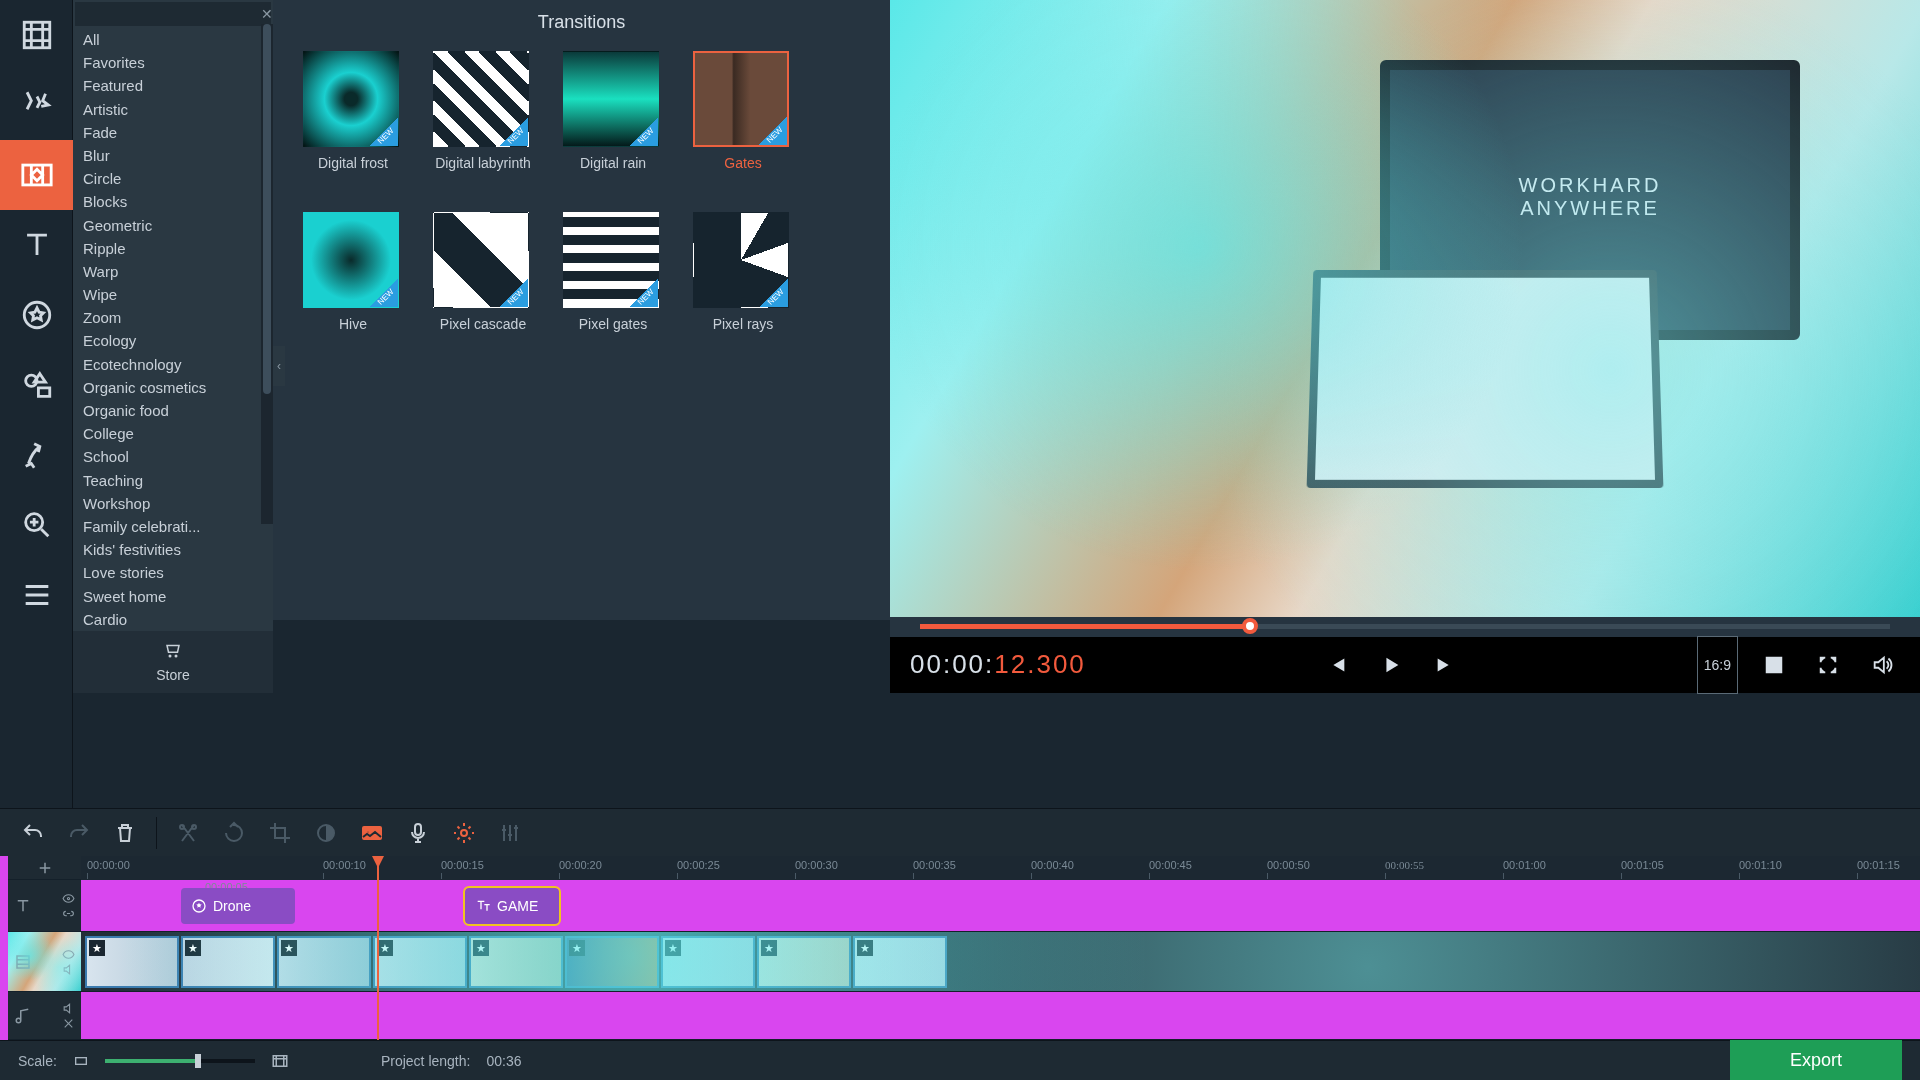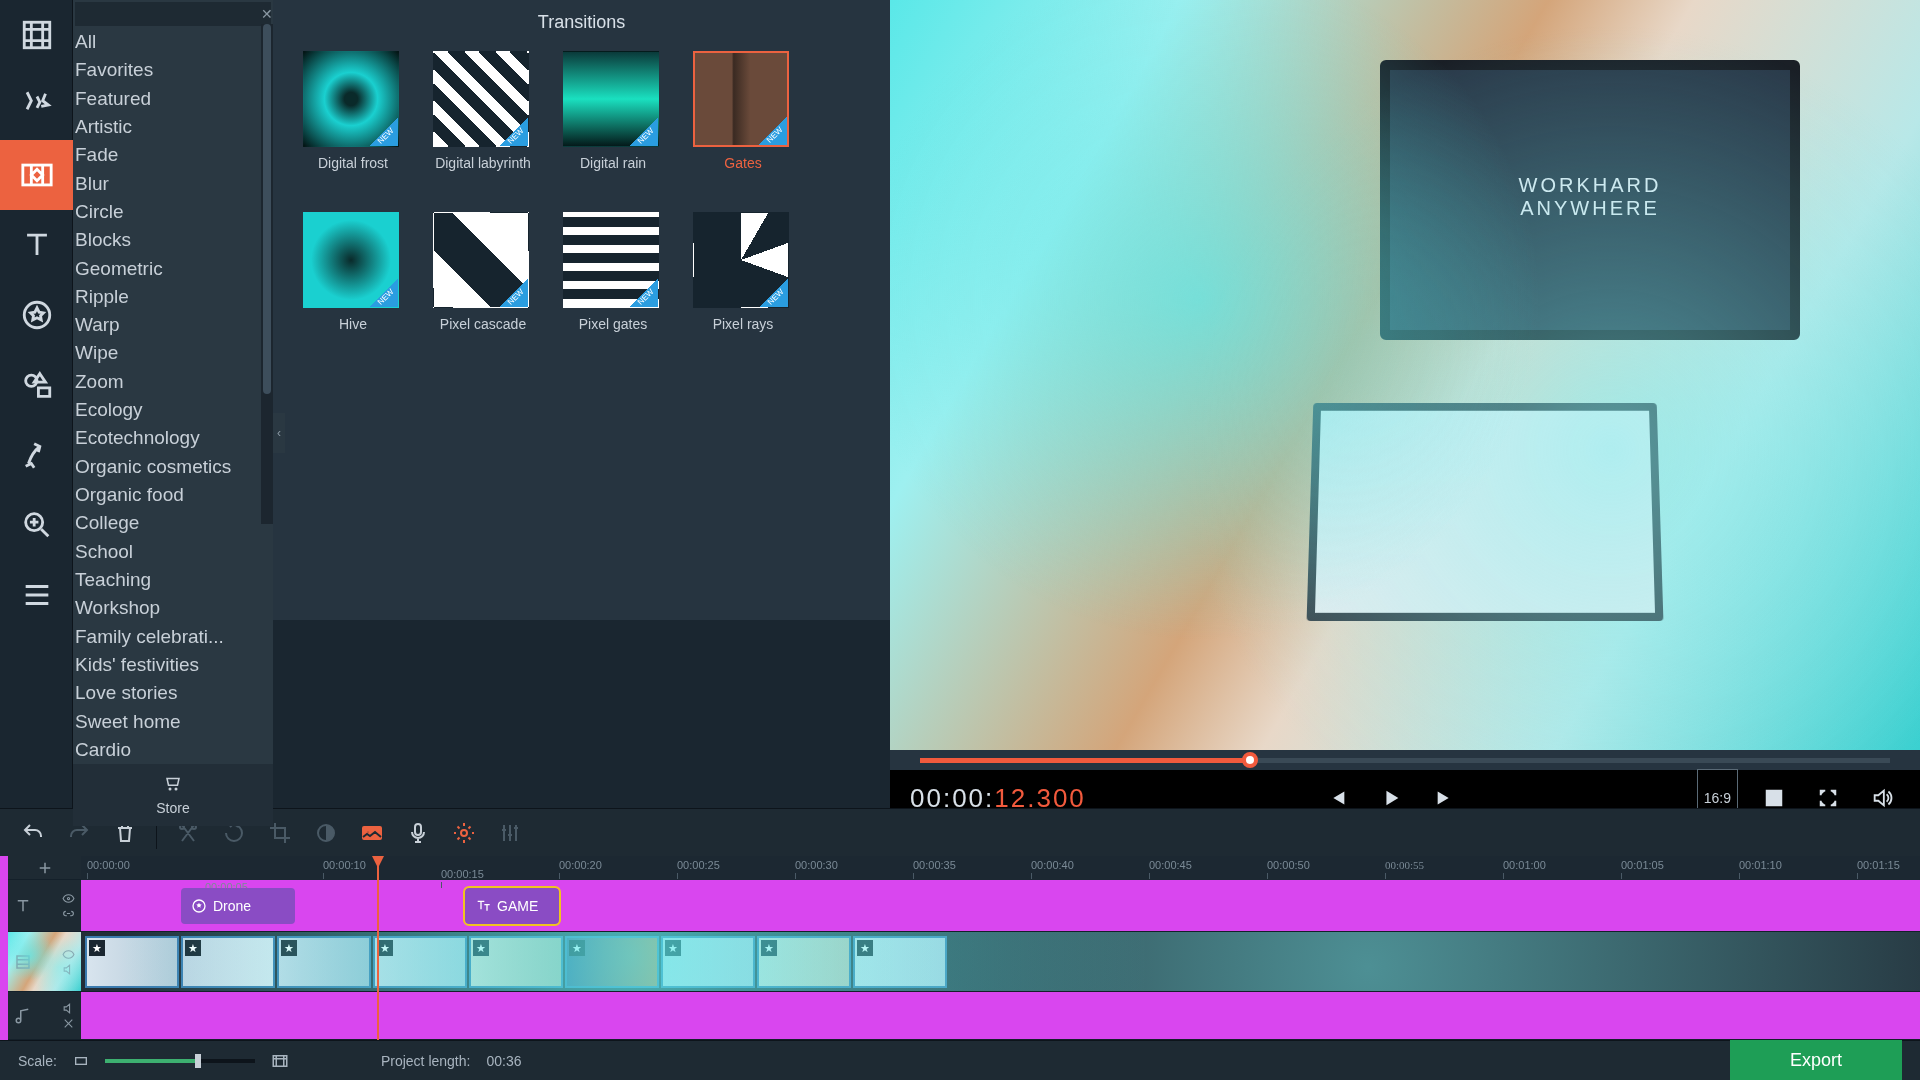--- a/index.html
+++ b/index.html
@@ -16,21 +16,21 @@
 
 .upper { display:grid; grid-template-columns:200px 1fr 1030px; background:#263440; }
 
 
 .sidebar { background:#2a3842; display:flex; flex-direction:column; position:relative; }
 .search { display:flex; align-items:center; background:#1e2a33; margin:2px; padding:4px 6px; }
 .search svg { width:14px; height:14px; stroke:#6a7a86; fill:none; stroke-width:2; }
 .search input { flex:1; background:transparent; border:0; color:#c8d0d8; font-size:13px; margin-left:4px; outline:0; }
 .search .x { color:#8a98a3; cursor:pointer; font-size:14px; }
 .catlist { flex:1; overflow:hidden; }
-.catlist div { padding:2px 2px; font-size:19px; cursor:pointer; white-space:nowrap; overflow:hidden; text-overflow:ellipsis; line-height:1.28; }
+.catlist div { padding:2px 10px; font-size:15px; cursor:pointer; white-space:nowrap; overflow:hidden; text-overflow:ellipsis; line-height:1.28; }
 .catscroll { position:absolute; right:0; top:24px; width:12px; height:500px; background:#1c262f; }
 .catscroll::before { content:""; position:absolute; left:2px; top:0; width:8px; height:370px; background:#3d4e5c; border-radius:4px; }
 .store { background:#222e38; text-align:center; padding:10px 0; display:flex; align-items:center; justify-content:center; gap:8px; cursor:pointer;flex-direction:column; }
 .store svg { width:18px; height:18px; stroke:#c8d0d8; fill:none; stroke-width:2; }
 .collapse { position:absolute; right:-12px; top:50%; width:12px; height:40px; background:#2a3842; display:flex; align-items:center; justify-content:center; font-size:12px; color:#8a98a3; cursor:pointer; }
 
 
 .browser { padding:12px 20px; }
 .browser h1 { text-align:center; font-weight:400; font-size:18px; color:#d8e0e8; margin-bottom:18px; }
 .grid { display:grid; grid-template-columns:repeat(4,100px); gap:40px 30px; justify-content:start; padding-left:10px; }
@@ -445,21 +445,21 @@
                 <path d="M5 5l14 14M19 5L5 19"></path>
               </svg>
             </div>
         </div>
       </div>
       <div class="tracks">
         <div class="ruler-row" id="ruler">
             <span class="tick" style="left: 6px;">00:00:00</span>
             <span class="tick" style="left: 124px; margin-top: 22px;">00:00:05</span>
             <span class="tick" style="left: 242px;">00:00:10</span>
-            <span class="tick" style="left: 360px; margin-top: 9px;">00:00:15</span>
+            <span class="tick" style="left: 360px;">00:00:15</span>
             <span class="tick" style="left: 478px;">00:00:20</span>
             <span class="tick" style="left: 596px;">00:00:25</span>
             <span class="tick" style="left: 714px;">00:00:30</span>
             <span class="tick" style="left: 832px;">00:00:35</span>
             <span class="tick" style="left: 950px;">00:00:40</span>
             <span class="tick" style="left: 1068px;">00:00:45</span>
             <span class="tick" style="left: 1186px;">00:00:50</span>
             <span class="tick" style="left: 1304px; font-family: Liberation Serif, serif;">00:00:55</span>
             <span class="tick" style="left: 1422px;">00:01:00</span>
             <span class="tick" style="left: 1540px;">00:01:05</span>

